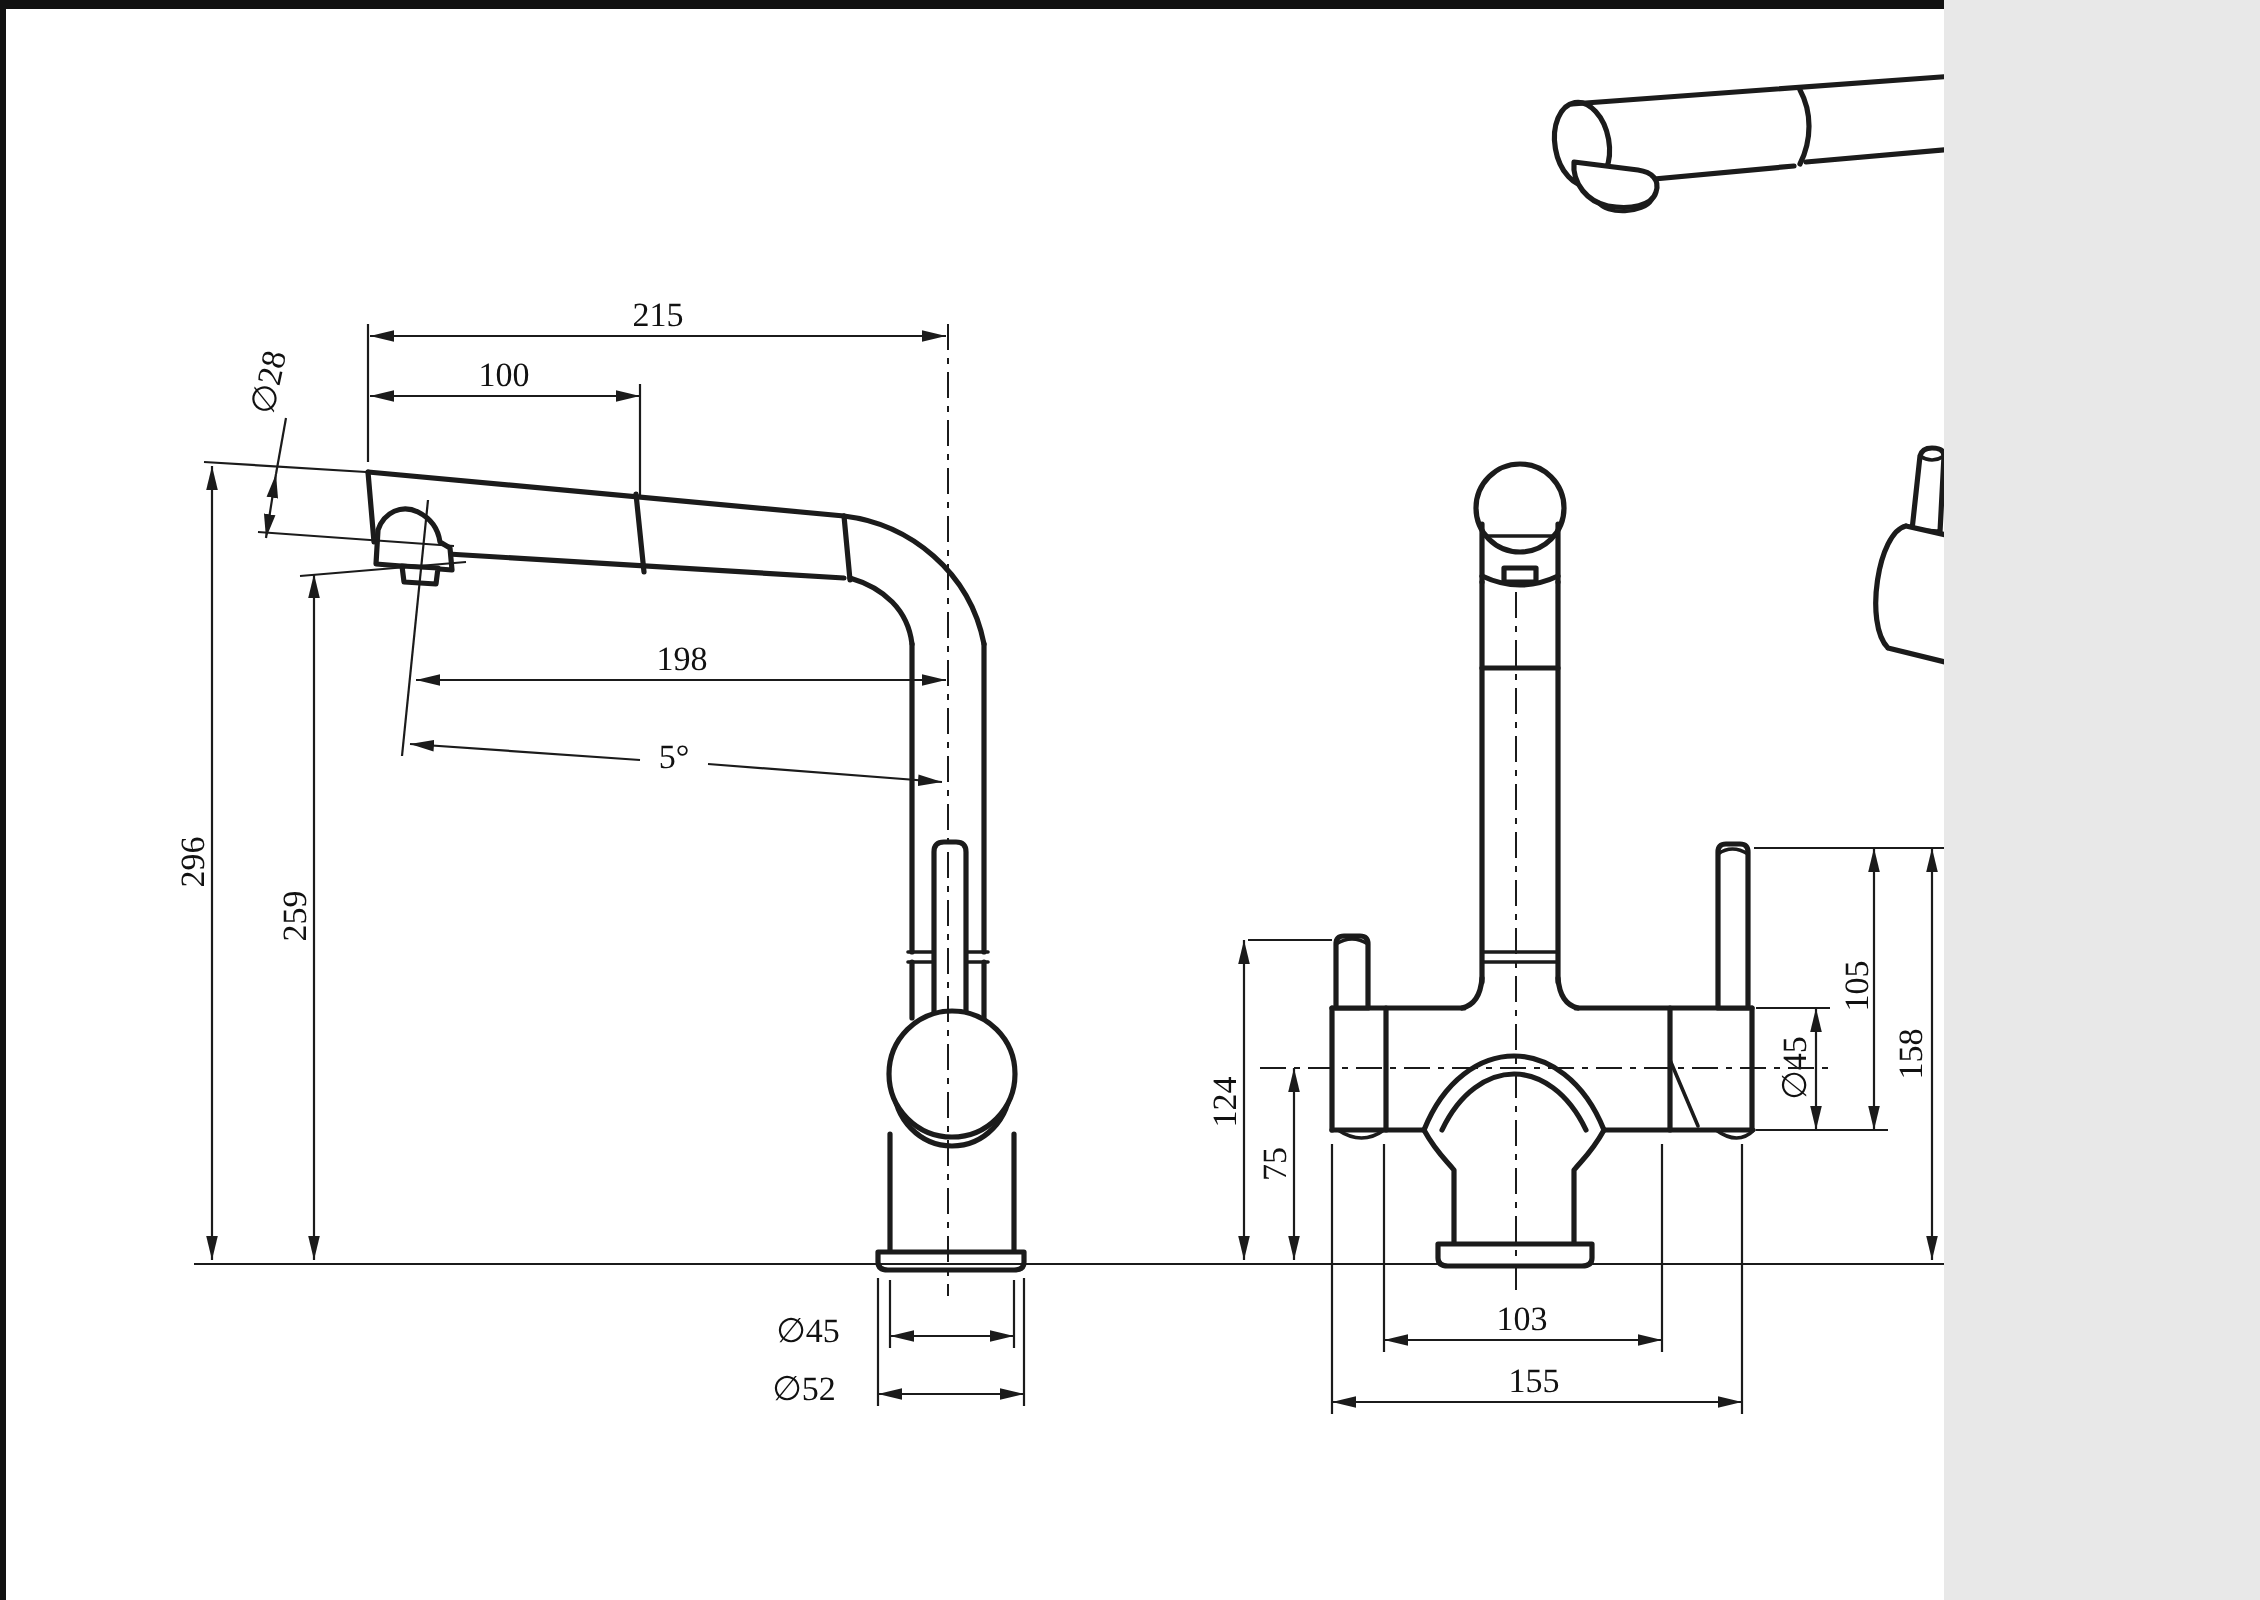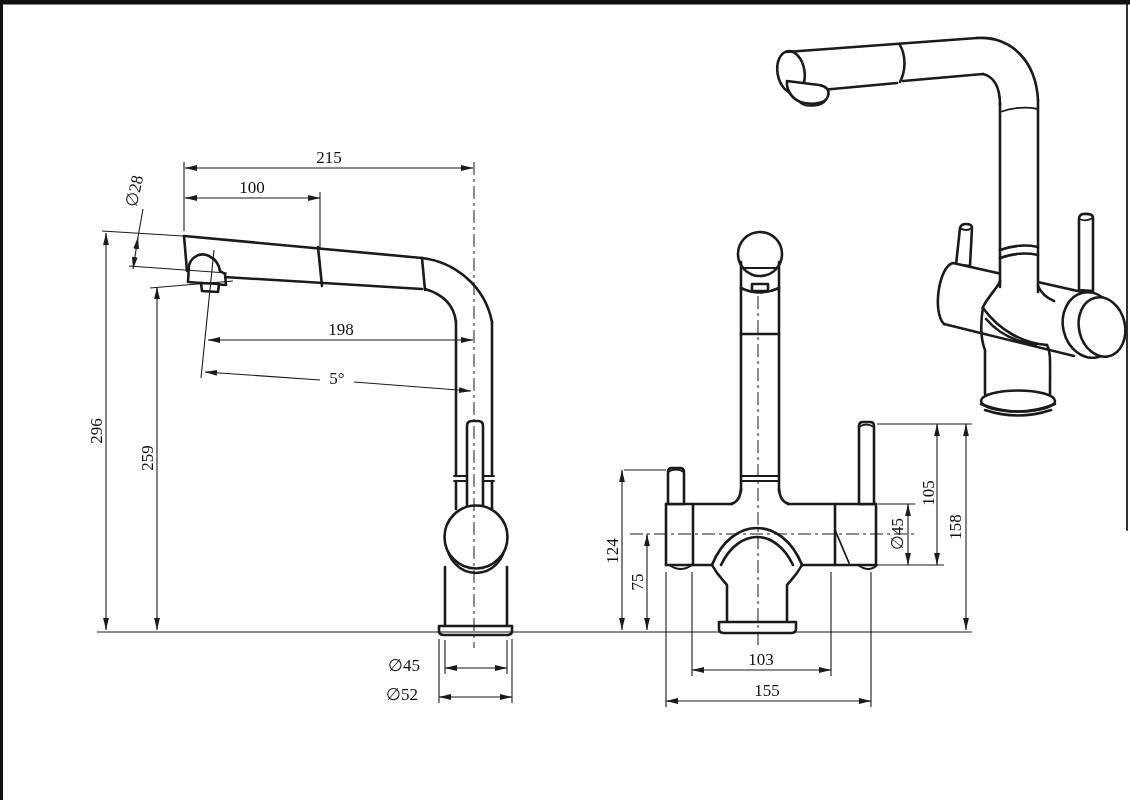--- a/index.html
+++ b/index.html
@@ -1,16 +1,16 @@
 <!DOCTYPE html>
 <html><head>
 <meta charset="utf-8">
 <style>
   html,body{margin:0;padding:0;background:#e8e8e8;}
-  .sheet{position:relative;width:1130px;height:800px;background:#ffffff;overflow:hidden;
+  .sheet{position:relative;width:972px;height:800px;background:#ffffff;overflow:hidden;
          font-family:"Liberation Serif","DejaVu Serif",serif;}
   svg{position:absolute;left:0;top:0;}
   
   .o  {fill:none;stroke:#1b1b1b;stroke-width:2.6;stroke-linecap:round;stroke-linejoin:round;}
   .ow {fill:#ffffff;stroke:#1b1b1b;stroke-width:2.6;stroke-linejoin:round;}
   .wf {fill:#ffffff;stroke:none;}
   .m  {fill:none;stroke:#1b1b1b;stroke-width:1.8;stroke-linecap:round;}
   
   .d  {fill:none;stroke:#1b1b1b;stroke-width:1.1;}
   

